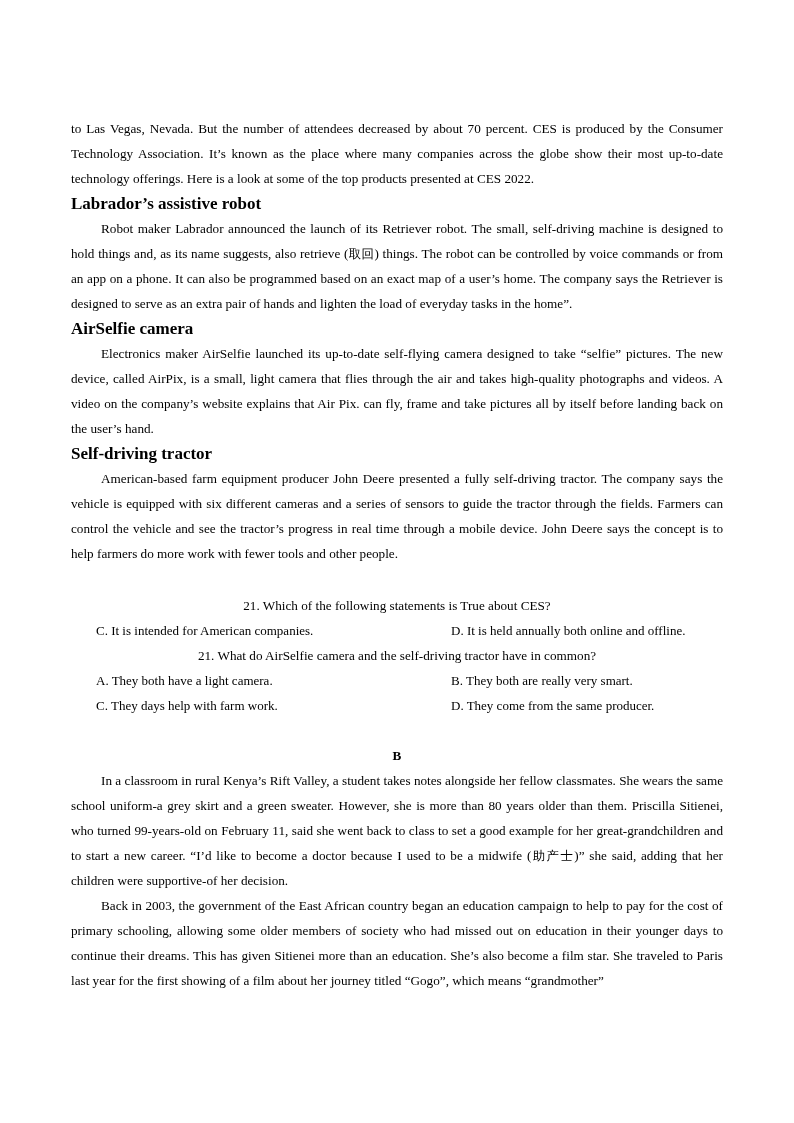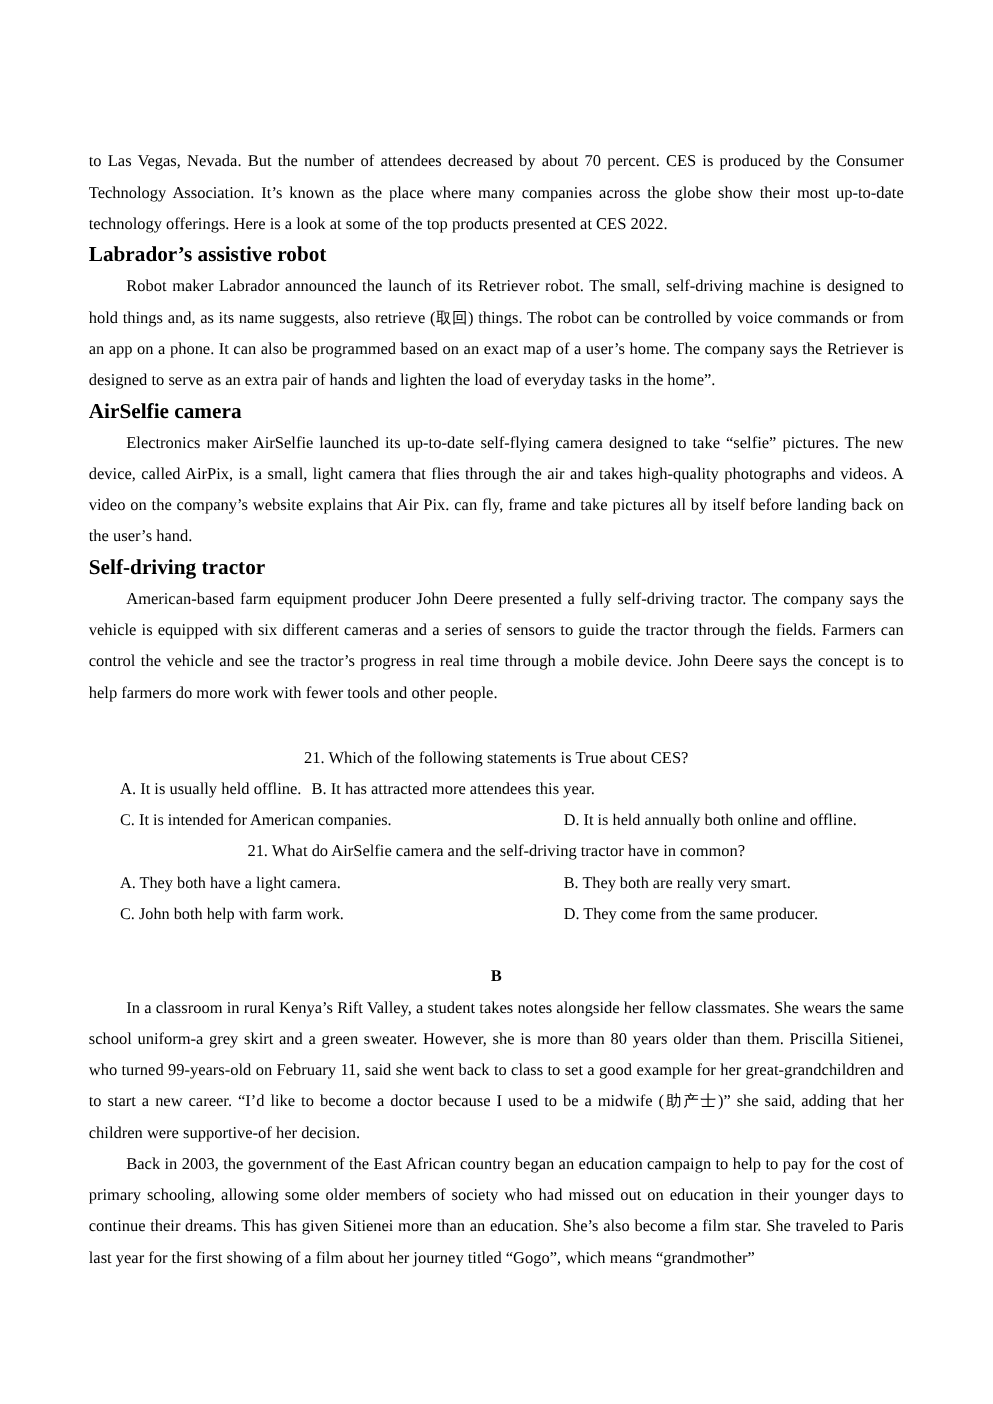--- a/index.html
+++ b/index.html
@@ -116,29 +116,28 @@
     <p class="para indent">Electronics maker AirSelfie launched its up-to-date self-flying camera designed to take “selfie” pictures. The new device, called AirPix, is a small, light camera that flies through the air and takes high-quality photographs and videos. A video on the company’s website explains that Air Pix. can fly, frame and take pictures all by itself before landing back on the user’s hand.</p>
 
     <h4 class="subhead">Self-driving tractor</h4>
 
     <p class="para indent">American-based farm equipment producer John Deere presented a fully self-driving tractor. The company says the vehicle is equipped with six different cameras and a series of sensors to guide the tractor through the fields. Farmers can control the vehicle and see the tractor’s progress in real time through a mobile device. John Deere says the concept is to help farmers do more work with fewer tools and other people.</p>
 
     <div class="gap-lg"></div>
 
     <div>
       <p class="q-stem">21. Which of the following statements is True about CES?</p>
-      <p class="opt-inline"><span>A.  It is usually held offline.</span><span class="sp"></span><span>B.  It has attracted more attendees this year.</span></p>
       <p class="opt-row two-col"><span class="col-a">C. It is intended for American companies.</span><span class="col-b">D. It is held annually both online and offline.</span></p>
     </div>
 
 
     <div>
       <p class="q-stem">21. What do AirSelfie  camera and the self-driving tractor have in common?</p>
       <p class="opt-row two-col"><span class="col-a">A.  They both have a light camera.</span><span class="col-b">B.  They both are really very smart.</span></p>
-      <p class="opt-row two-col"><span class="col-a">C.  John both help with farm work.</span><span class="col-b">D.  They come from the same producer.</span></p>
+      <p class="opt-row two-col"><span class="col-a">C.  They days help with farm work.</span><span class="col-b">D.  They come from the same producer.</span></p>
     </div>
 
     <div class="gap-md"></div>
 
     <p class="center-head">B</p>
 
     <p class="para indent"><span>In a classroom in rural Kenya’s Rift Valley, a student takes notes alongside her fellow classmates. She wears the same school uniform-a grey skirt and a green sweater. However, she is more than 80 years older than them. Priscilla Sitienei, who turned 99-years-old on February 11, said she went back to class to set a good example for her great-grandchildren and to start a new career. “I’d like to become a doctor because I used to be a midwife (</span><span class="cn">助产士</span><span>)” she said, adding that her children were supportive-of her decision.</span></p>
 
     <p class="para indent">Back in 2003, the government of the East African country began an education campaign to help to pay for the cost of primary schooling, allowing some older members of society who had missed out on education in their younger days to continue their dreams. This has given Sitienei more than an education. She’s also become a film star. She traveled to Paris last year for the first showing of a film about her journey titled “Gogo”, which means “grandmother”</p>
 

